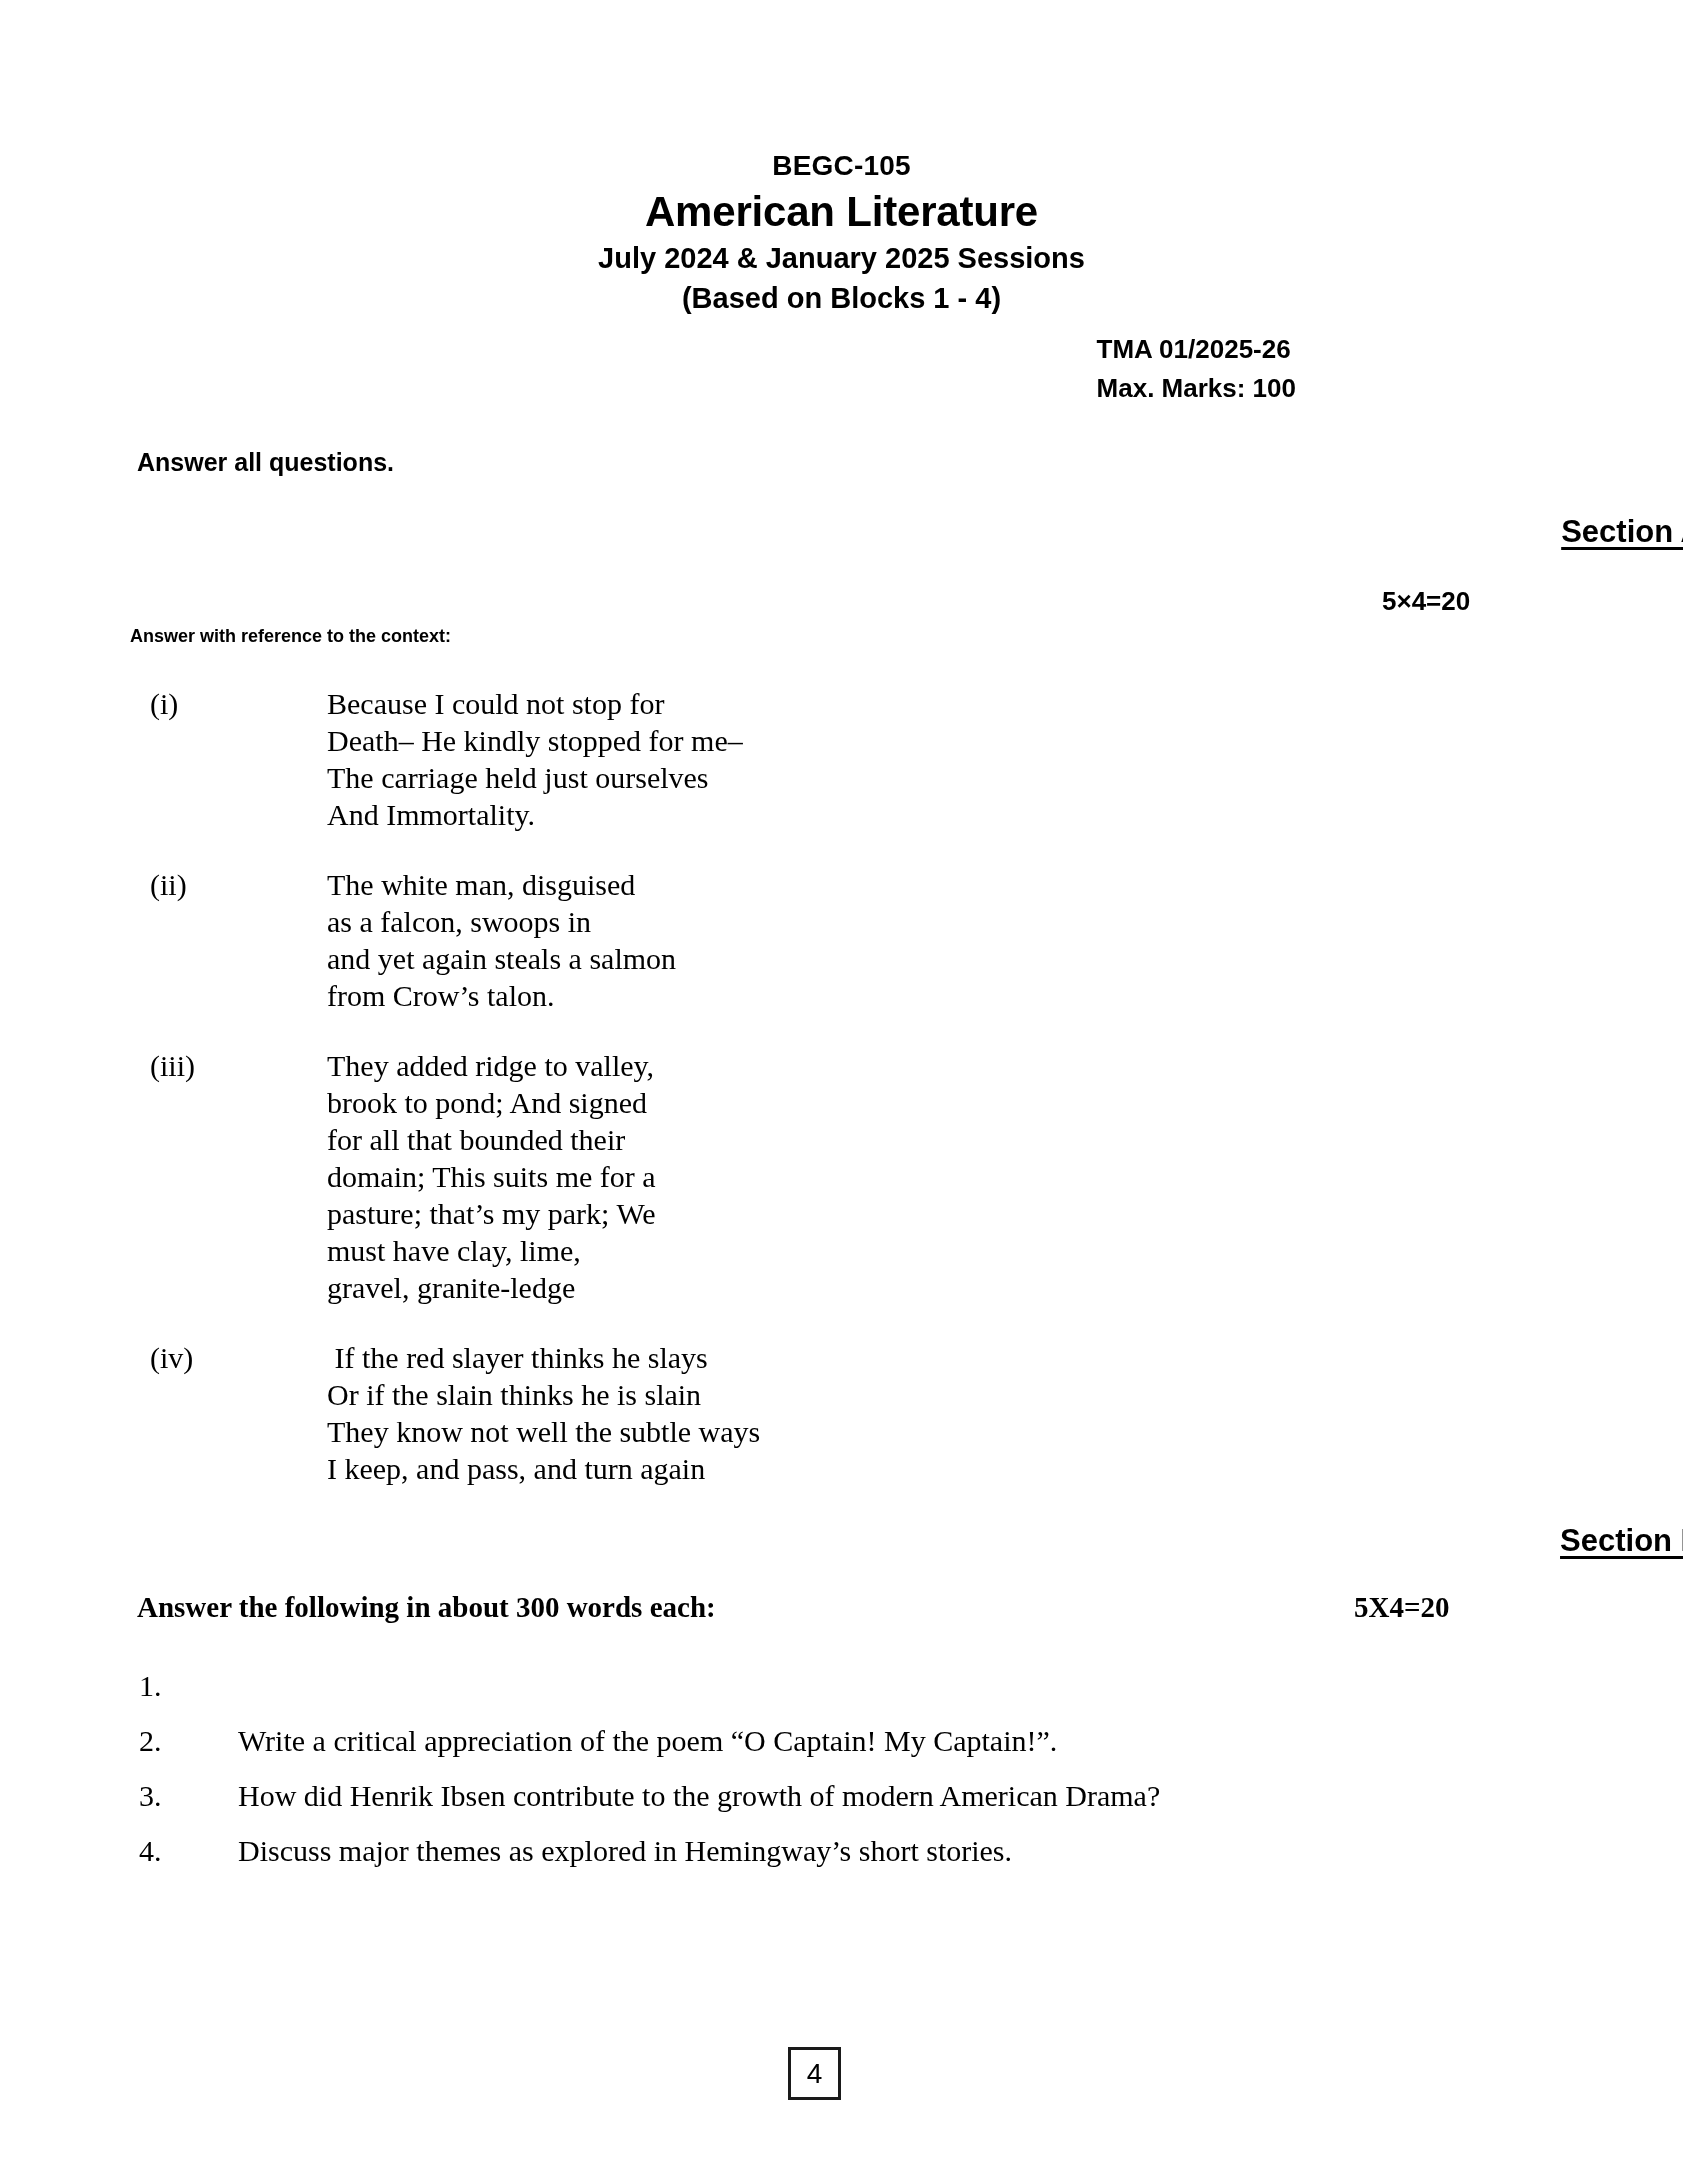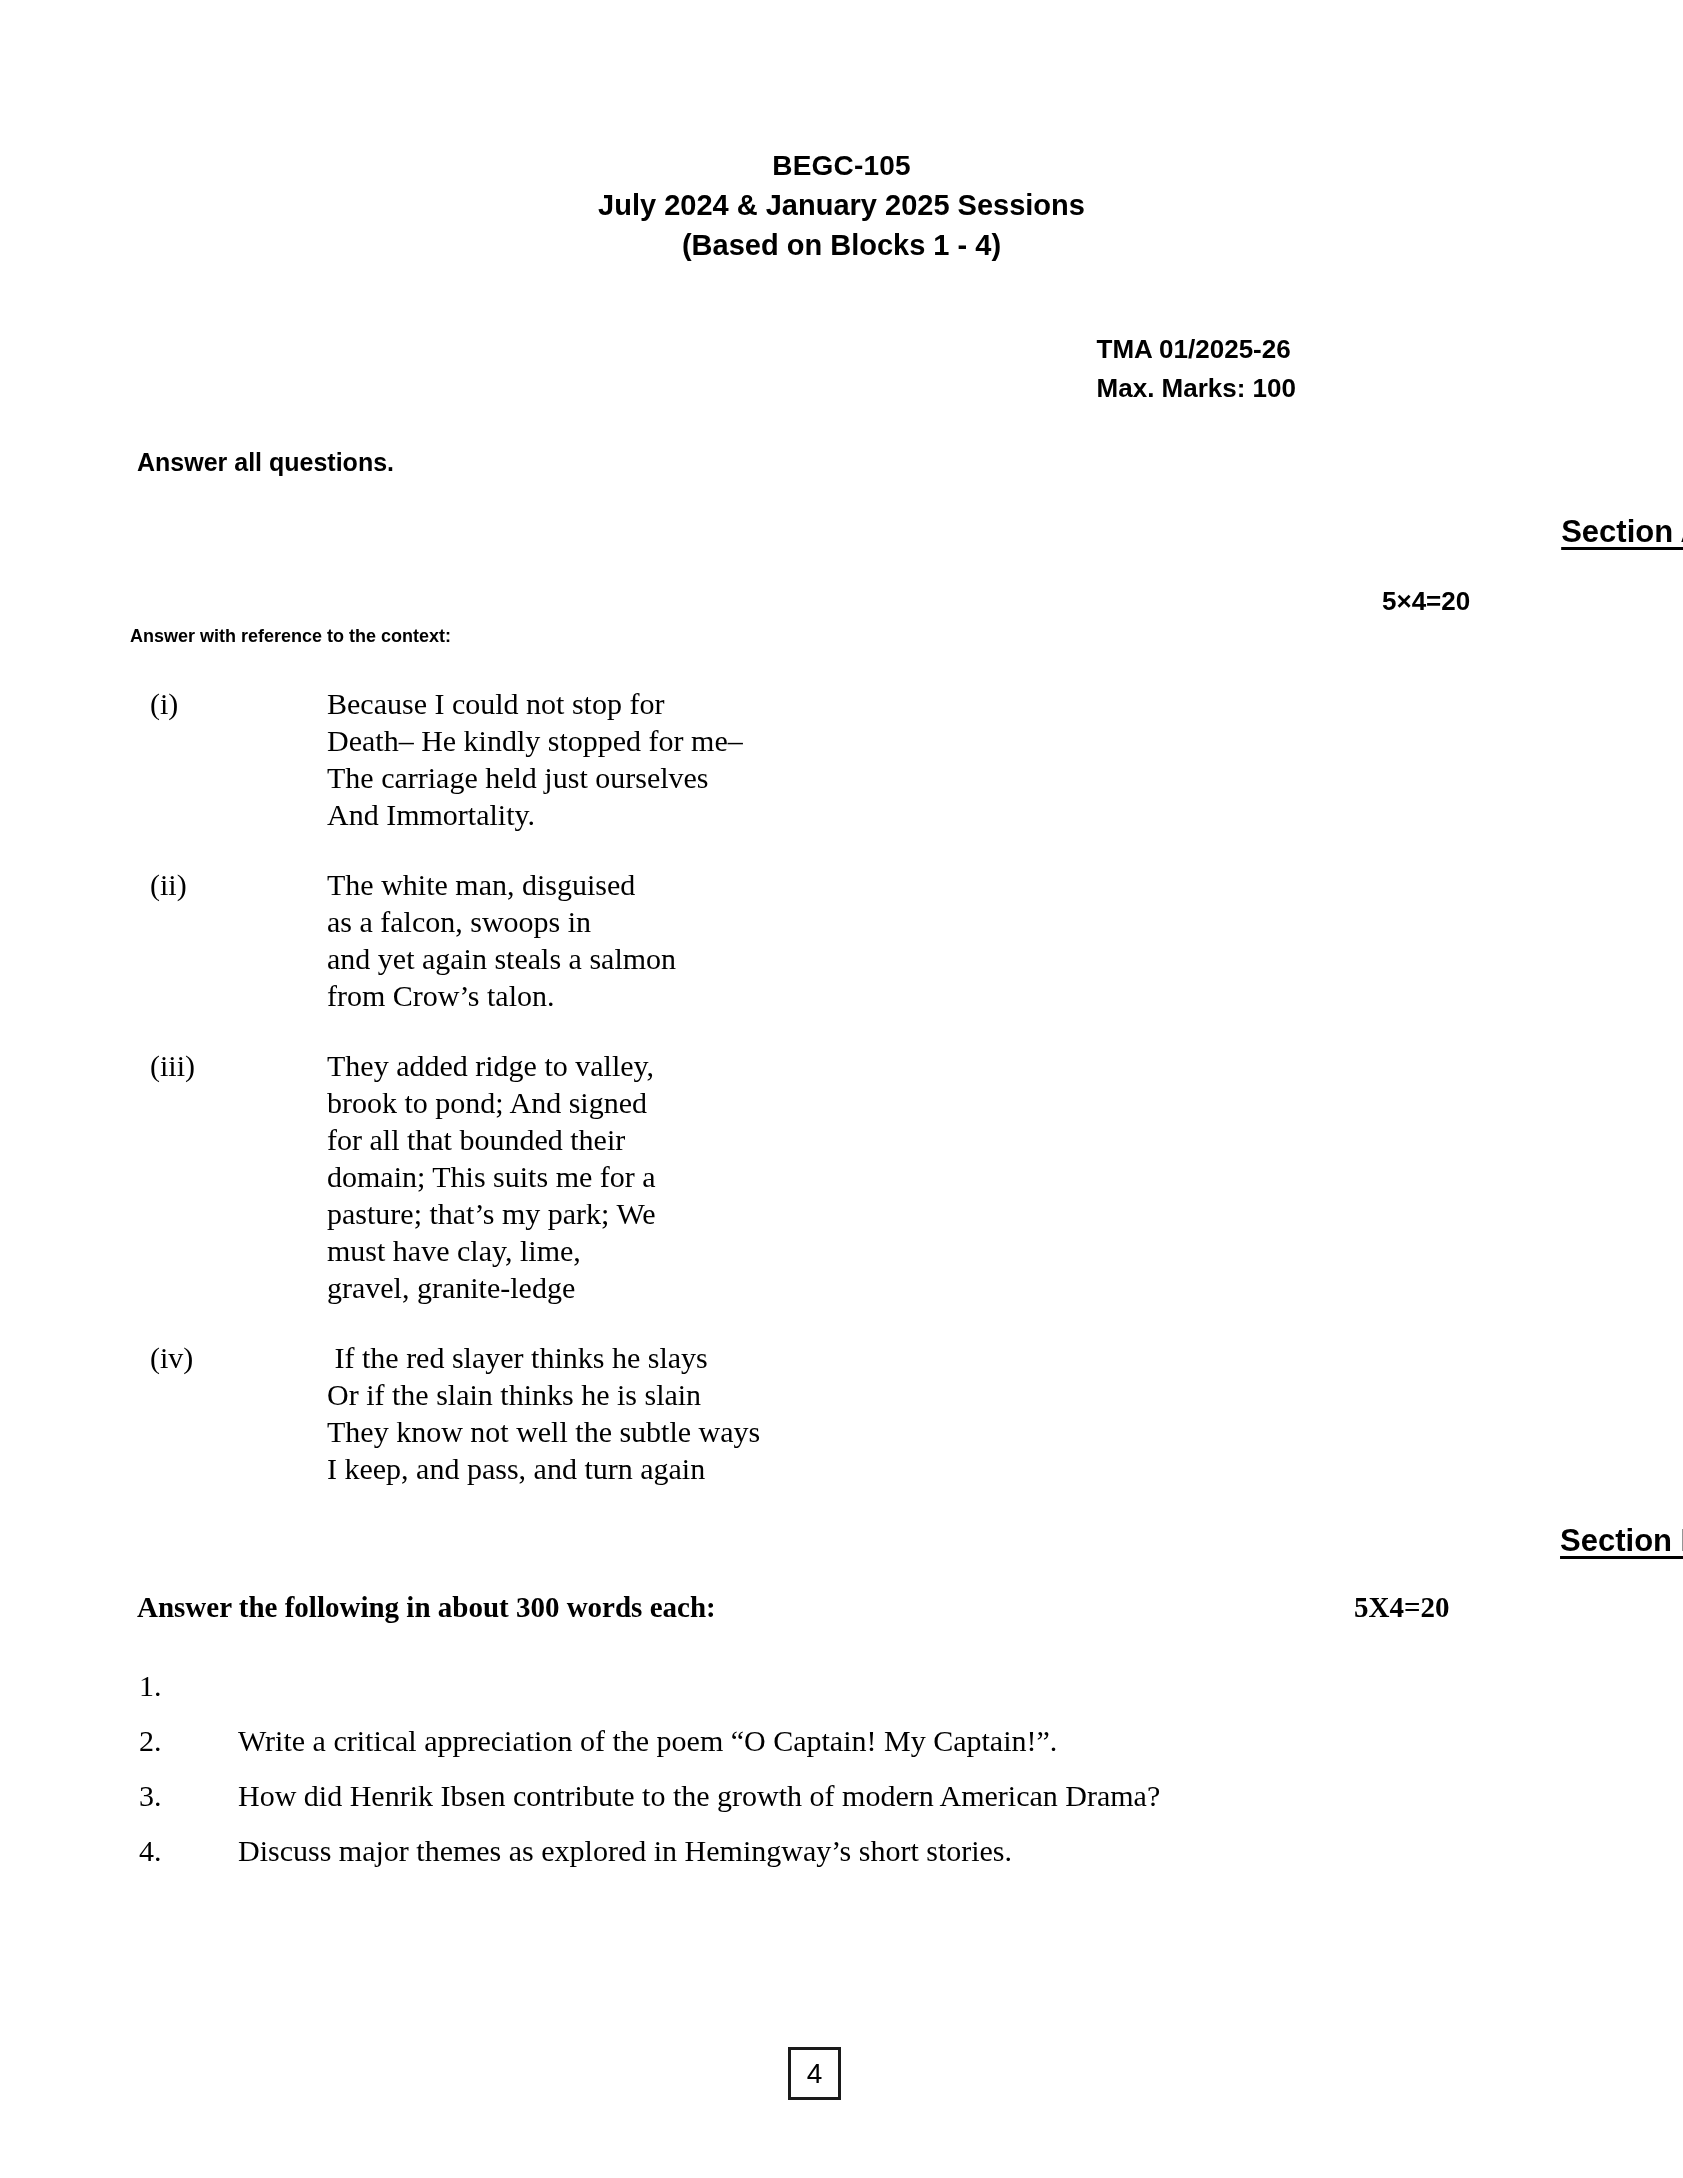--- a/index.html
+++ b/index.html
@@ -225,20 +225,21 @@
     color: #000000;
   }
 </style>
 </head>
 <body>
 
 <div class="page">
 
   <div class="header">
     <div class="course-code">BEGC-105</div>
+    <div class="course-title">American Literature</div>
     <div class="session-line">July 2024 &amp; January 2025 Sessions</div>
     <div class="blocks-line">(Based on Blocks 1 - 4)</div>
   </div>
 
   <div class="meta-block">
     <div>TMA 01/2025-26</div>
     <div>Max. Marks: 100</div>
   </div>
 
   <div class="answer-all">Answer all questions.</div>

